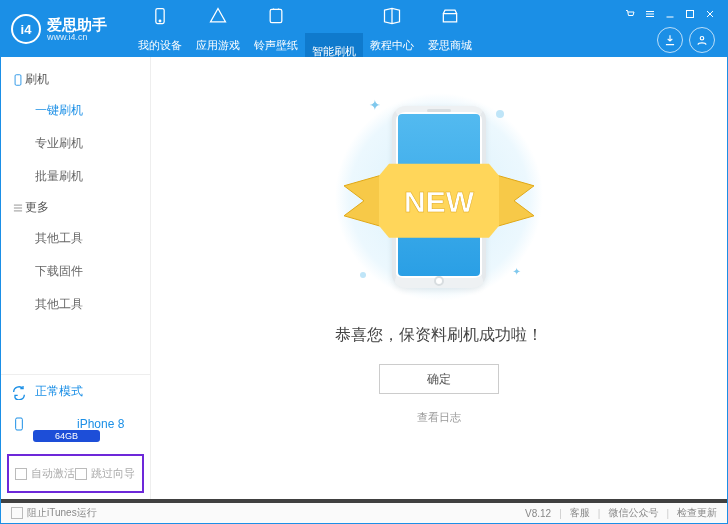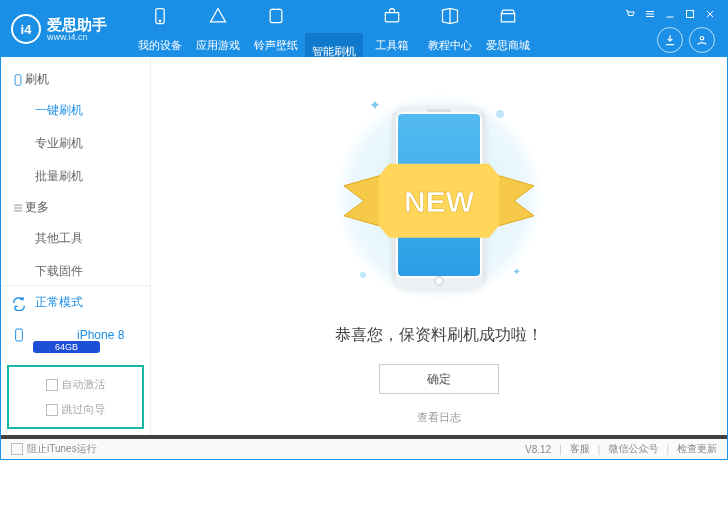--- a/index.html
+++ b/index.html
@@ -1,17 +1,17 @@
 <!DOCTYPE html>
 <html><head>
 <meta charset="utf-8">
 <style>
   * { box-sizing: border-box; margin: 0; padding: 0; }
   body { font-family: "Microsoft YaHei", Arial, sans-serif; background: #fff; font-size: 12px; color: #333; }
-  .window { width: 728px; height: 460px; border: 1px solid #1b8fe6; display: flex; flex-direction: column; }
+  .window { width: 728px; height: 524px; border: 1px solid #1b8fe6; display: flex; flex-direction: column; }
   .titlebar { height: 56px; background: #1b8fe6; display: flex; align-items: stretch; color: #fff; }
   .logo { display: flex; align-items: center; padding: 0 12px 0 10px; gap: 6px; min-width: 130px; }
   .logo-badge { width: 30px; height: 30px; border: 2px solid #fff; border-radius: 50%; display: flex; align-items: center; justify-content: center; font-weight: 700; font-size: 13px; }
   .logo-text .t1 { font-size: 15px; font-weight: 600; line-height: 1; }
   .logo-text .t2 { font-size: 9px; opacity: .85; }
   .navs { display: flex; flex: 1; align-items: stretch; }
   .nav { width: 58px; display: flex; flex-direction: column; align-items: center; justify-content: center; gap: 12px; cursor: pointer; font-size: 11px; }
   .nav.active { background: #0f7acd; margin-top: 32px; }
   .nav svg { width: 20px; height: 20px; }
   .title-controls { display: flex; align-items: flex-start; padding: 4px 6px 0 0; gap: 6px; }
@@ -24,21 +24,21 @@
   .sb-head { display:flex; align-items:center; padding:6px 10px; color:#555; font-size:12px; }
   .sb-head svg { width:14px; height:14px; }
   .sb-item { padding:8px 10px 8px 34px; color:#666; cursor:pointer; font-size:12px; }
   .sb-item.active { color:#1b8fe6; }
   .sb-bottom { border-top:1px solid #eee; }
   .sb-row { padding:8px 10px; display:flex; align-items:center; gap:8px; cursor:pointer; }
   .sb-row svg { width:16px; height:16px; }
   .sb-row .mode { color:#1b8fe6; }
   .sb-row .dev { color:#1b8fe6; font-weight:500;padding-left:42px; }
   .badge-cap { background:#1d4ed8; color:#fff; font-size:9px; padding:1px 22px; border-radius:3px; margin-left:22px; margin-top:-4px; display:inline-block; }
-  .activation-box { border:2px solid #14b8a6; margin:4px 6px 6px; padding:10px 6px; display:flex; gap:10px; align-items:center;flex-direction:column; }
+  .activation-box { border:2px solid #6d28d9; margin:4px 6px 6px; padding:10px 6px; display:flex; gap:0; align-items:center; }
   .chk { width:12px; height:12px; border:1px solid #bbb; display:inline-block; }
   .act-label { color:#aaa; font-size:11px; display:flex; align-items:center; gap:4px; cursor:pointer; }
   .status { height:24px; border-top:4px solid #404040; display:flex; align-items:center; padding:0 10px; color:#888; font-size:10px; justify-content:space-between; background:#fafafa; }
   .status .left { display:flex; align-items:center; gap:4px; }
   .status .right { display:flex; align-items:center; gap:8px; }
   .status .sep { color:#ccc; }
   .main { flex:1; display:flex; flex-direction:column; align-items:center; justify-content:flex-start; padding:30px 20px 10px; }
   .phone-wrap { position:relative; width:260px; height:220px; display:flex; align-items:center; justify-content:center; }
   .halo { width:210px; height:210px; border-radius:50%; background:radial-gradient(circle,#d8f0fb 0%, #ecf8fe 60%, #fff 70%); position:absolute; }
   .halo::before, .halo::after { content:''; position:absolute; border-radius:50%; background:#bfe5f8; }
@@ -90,27 +90,20 @@
       </div>
       <div class="nav active">
         <svg viewBox="0 0 24 24" fill="#fff">
             <rect x="4" y="4" width="16" height="16" rx="3" fill="#fff"></rect>
             <path d="M12 7a5 5 0 1 0 5 5h-2a3 3 0 1 1-3-3v2l3-3-3-3v2z" fill="#1b8fe6"></path>
           </svg>
         <span>智能刷机</span>
       </div>
       <div class="nav">
         <svg viewBox="0 0 24 24" fill="none" stroke="#fff" stroke-width="1.5">
-            <rect x="4" y="8" width="16" height="11" rx="1"></rect>
-            <path d="M9 8V6a3 3 0 0 1 6 0v2"></path>
-          </svg>
-        <span>工具箱</span>
-      </div>
-      <div class="nav">
-        <svg viewBox="0 0 24 24" fill="none" stroke="#fff" stroke-width="1.5">
             <path d="M3 5l9-2 9 2v14l-9 2-9-2z"></path>
             <path d="M12 3v18"></path>
           </svg>
         <span>教程中心</span>
       </div>
       <div class="nav">
         <svg viewBox="0 0 24 24" fill="none" stroke="#fff" stroke-width="1.5">
             <path d="M4 9h16v10H4z"></path>
             <path d="M4 9l2-4h12l2 4"></path>
           </svg>

